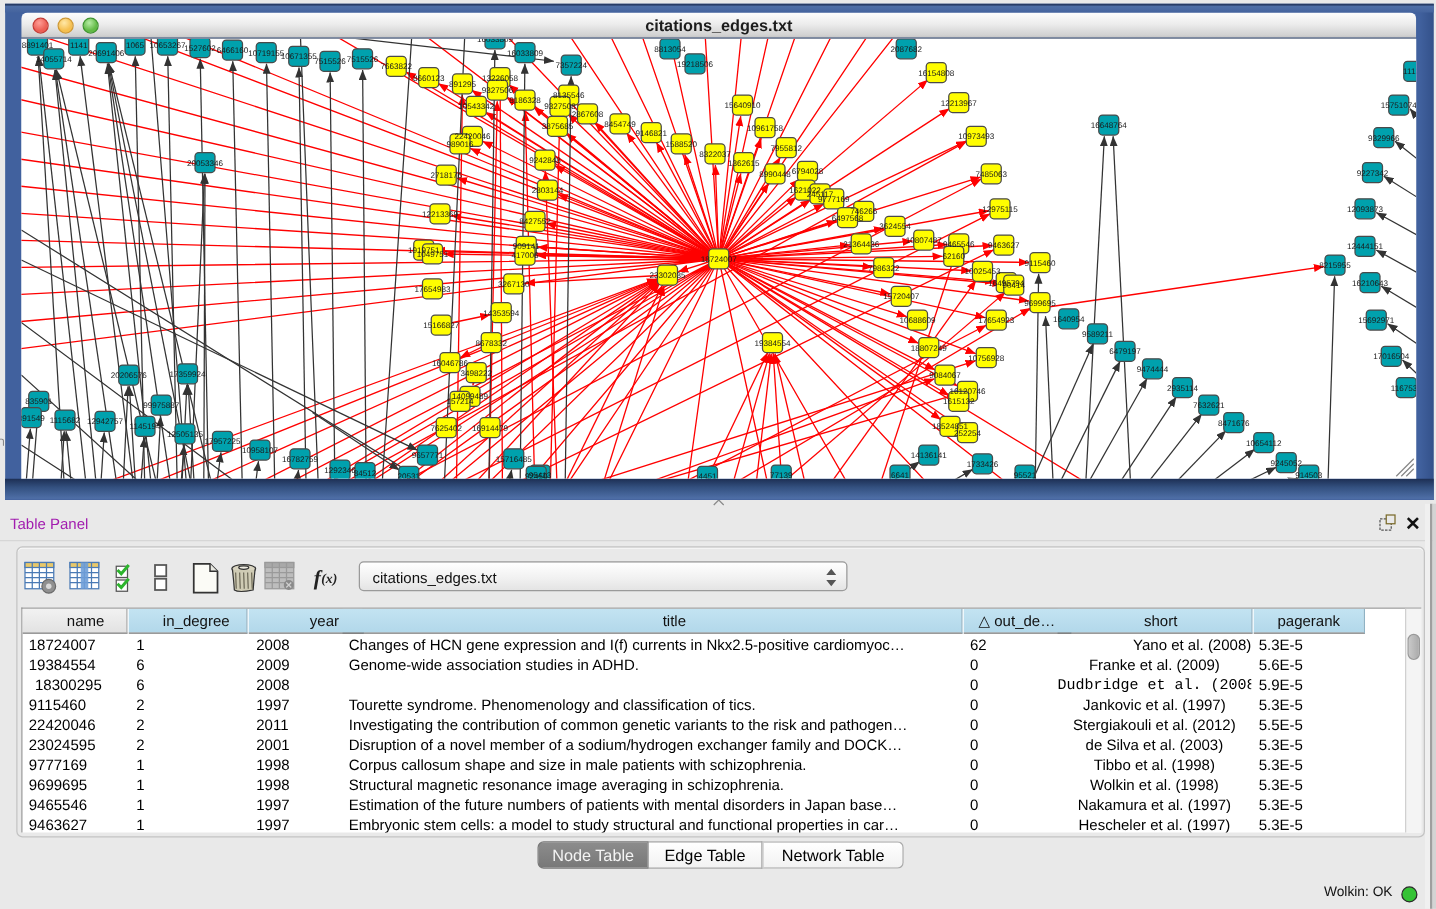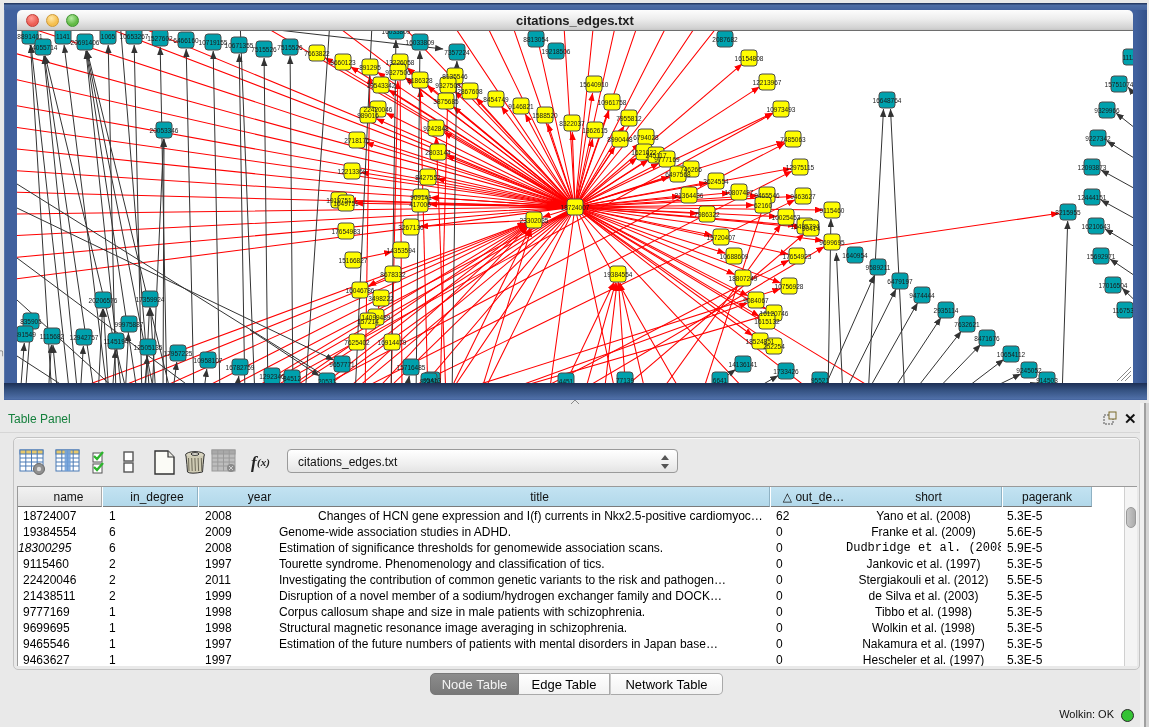--- a/index.html
+++ b/index.html
@@ -9,21 +9,21 @@
 #frame .botband{position:absolute;left:0;bottom:0;width:100%;height:17px;background:linear-gradient(180deg,#1d2f54 0,#33507f 40%,#4e6ea6 92%,#44639e 100%)}
 #titlebar{left:17px;top:10px;width:1116px;height:21px;background:linear-gradient(180deg,#fdfdfd 0,#ededed 45%,#d2d2d2 90%,#c6c6c6 100%);border-bottom:1px solid #6e6e6e;border-radius:5px 5px 0 0}
 #titlebar .ttl{position:absolute;left:0;right:0;top:3px;text-align:center;font-size:13px;font-weight:700;color:#1c1c1c}
 .tl{position:absolute;top:14px;width:13px;height:13px;border-radius:50%}
 #tlr{left:26px;background:radial-gradient(circle at 40% 30%,#ff9d96,#ec5f55 60%);border:1px solid #c33c36}
 #tly{left:46px;background:radial-gradient(circle at 40% 30%,#ffe8a8,#f5bf4f 60%);border:1px solid #cf9935}
 #tlg{left:66px;background:radial-gradient(circle at 40% 30%,#b6eca4,#62ba46 60%);border:1px solid #3f9430}
 #canvas{left:17px;top:31px;width:1116px;height:352px;background:#fff;overflow:hidden}
 
 #tpanel{left:0;top:400px;width:1149px;height:327px;background:#e9e9e9}
-#tphead{left:0;top:5px;width:1149px;height:28px;border-bottom:1px solid #d6d6d6;font-size:12px;color:#15803d}
+#tphead{left:0;top:5px;width:1149px;height:28px;border-bottom:1px solid #d6d6d6;font-size:12px;color:#a21caf}
 #tphead .lbl{position:absolute;left:8px;top:7px}
 #inner{left:13px;top:37px;width:1127px;height:233px;border:1px solid #c3c3c3;border-radius:5px;background:#e9e9e9;box-shadow:inset 0 1px 0 #f8f8f8}
 #ddl{left:287px;top:49px;width:391px;height:24px;background:linear-gradient(180deg,#ffffff,#f0f0f0 60%,#e4e4e4);border:1px solid #9a9a9a;border-radius:4px;font-size:12px;color:#111}
 #ddl span{position:absolute;left:10px;top:5px}
 #table{left:17px;top:86px;width:1120px;height:180px;background:#fff;overflow:hidden;border-left:1px solid #9a9a9a;border-top:1px solid #9a9a9a}
 .th{position:absolute;top:0;height:20px;font-size:12px;color:#111;text-align:center;line-height:20px;border-right:1px solid #8fb2c4;border-bottom:1px solid #7a7a7a;overflow:hidden;white-space:nowrap}
 .thb{background:linear-gradient(180deg,#c3e3f2,#b2d8ea)}
 .thg{background:linear-gradient(180deg,#f2f2f2,#e2e2e2);border-right:1px solid #aaa}
 .trow{position:absolute;left:0;width:1120px;height:16px;font-size:12px;color:#000}
 .tc{position:absolute;top:0;height:16px;line-height:15px;overflow:hidden;white-space:nowrap}
@@ -606,39 +606,38 @@
         <div class="th thb" style="left:181px;width:92px;"><span style="position:relative;left:15px">year</span></div>
         <div class="th thb" style="left:256px;width:496px;"><span style="position:relative;left:18px">title</span></div>
         <div class="th thb" style="left:753px;width:86px;">△ out_de…</div>
         <div class="th thb" style="left:828px;width:156px;"><span style="position:relative;left:5px">short</span></div>
         <div class="th thb" style="left:985px;width:89px;">pagerank</div>
       </div>
     <div class="trow" style="top:22px">
         <span class="tc" style="left:5px;width:78px;">18724007</span>
         <span class="tc" style="left:91px;width:88px;">1</span>
         <span class="tc" style="left:187px;width:67px;">2008</span>
-        <span class="tc" style="left:261px;width:490px;margin-left:39px;">Changes of HCN gene expression and I(f) currents in Nkx2.5-positive cardiomyoc…</span>
+        <span class="tc" style="left:261px;width:490px;">Changes of HCN gene expression and I(f) currents in Nkx2.5-positive cardiomyoc…</span>
         <span class="tc" style="left:758px;width:68px;">62</span>
-        <span class="tc cc" style="left:828px;width:155px;">Yano et al. (2008)</span>
+        <span class="tc cc" style="left:828px;width:155px;text-align:right;">Yano et al. (2008)</span>
         <span class="tc" style="left:989px;width:84px;">5.3E-5</span>
       </div>
       <div class="trow" style="top:38px">
         <span class="tc" style="left:5px;width:78px;">19384554</span>
         <span class="tc" style="left:91px;width:88px;">6</span>
         <span class="tc" style="left:187px;width:67px;">2009</span>
         <span class="tc" style="left:261px;width:490px;">Genome-wide association studies in ADHD.</span>
         <span class="tc" style="left:758px;width:68px;">0</span>
         <span class="tc cc" style="left:828px;width:155px;">Franke et al. (2009)</span>
         <span class="tc" style="left:989px;width:84px;">5.6E-5</span>
       </div>
       <div class="trow" style="top:54px">
-        <span class="tc" style="left:0;width:78px;font-style:italic;">18300295</span>
+        <span class="tc" style="left:10px;width:78px;">18300295</span>
         <span class="tc" style="left:91px;width:88px;">6</span>
         <span class="tc" style="left:187px;width:67px;">2008</span>
-        <span class="tc" style="left:261px;width:490px;">Estimation of significance thresholds for genomewide association scans.</span>
         <span class="tc" style="left:758px;width:68px;">0</span>
         <span class="tc cc" style="left:828px;width:155px;font-family:Liberation Mono, monospace;">Dudbridge et al. (2008)</span>
         <span class="tc" style="left:989px;width:84px;">5.9E-5</span>
       </div>
       <div class="trow" style="top:70px">
         <span class="tc" style="left:5px;width:78px;">9115460</span>
         <span class="tc" style="left:91px;width:88px;">2</span>
         <span class="tc" style="left:187px;width:67px;">1997</span>
         <span class="tc" style="left:261px;width:490px;">Tourette syndrome. Phenomenology and classification of tics.</span>
         <span class="tc" style="left:758px;width:68px;">0</span>
@@ -648,23 +647,23 @@
       <div class="trow" style="top:86px">
         <span class="tc" style="left:5px;width:78px;">22420046</span>
         <span class="tc" style="left:91px;width:88px;">2</span>
         <span class="tc" style="left:187px;width:67px;">2011</span>
         <span class="tc" style="left:261px;width:490px;">Investigating the contribution of common genetic variants to the risk and pathogen…</span>
         <span class="tc" style="left:758px;width:68px;">0</span>
         <span class="tc cc" style="left:828px;width:155px;">Stergiakouli et al. (2012)</span>
         <span class="tc" style="left:989px;width:84px;">5.5E-5</span>
       </div>
       <div class="trow" style="top:102px">
-        <span class="tc" style="left:5px;width:78px;">21438511</span>
+        <span class="tc" style="left:5px;width:78px;">23024595</span>
         <span class="tc" style="left:91px;width:88px;">2</span>
-        <span class="tc" style="left:187px;width:67px;">1999</span>
+        <span class="tc" style="left:187px;width:67px;">2001</span>
         <span class="tc" style="left:261px;width:490px;">Disruption of a novel member of a sodium/hydrogen exchanger family and DOCK…</span>
         <span class="tc" style="left:758px;width:68px;">0</span>
         <span class="tc cc" style="left:828px;width:155px;">de Silva et al. (2003)</span>
         <span class="tc" style="left:989px;width:84px;">5.3E-5</span>
       </div>
       <div class="trow" style="top:118px">
         <span class="tc" style="left:5px;width:78px;">9777169</span>
         <span class="tc" style="left:91px;width:88px;">1</span>
         <span class="tc" style="left:187px;width:67px;">1998</span>
         <span class="tc" style="left:261px;width:490px;">Corpus callosum shape and size in male patients with schizophrenia.</span>
@@ -687,20 +686,21 @@
         <span class="tc" style="left:187px;width:67px;">1997</span>
         <span class="tc" style="left:261px;width:490px;">Estimation of the future numbers of patients with mental disorders in Japan base…</span>
         <span class="tc" style="left:758px;width:68px;">0</span>
         <span class="tc cc" style="left:828px;width:155px;">Nakamura et al. (1997)</span>
         <span class="tc" style="left:989px;width:84px;">5.3E-5</span>
       </div>
       <div class="trow" style="top:166px">
         <span class="tc" style="left:5px;width:78px;">9463627</span>
         <span class="tc" style="left:91px;width:88px;">1</span>
         <span class="tc" style="left:187px;width:67px;">1997</span>
+        <span class="tc" style="left:261px;width:490px;">Embryonic stem cells: a model to study structural and functional properties in car…</span>
         <span class="tc" style="left:758px;width:68px;">0</span>
         <span class="tc cc" style="left:828px;width:155px;">Hescheler et al. (1997)</span>
         <span class="tc" style="left:989px;width:84px;">5.3E-5</span>
       </div>
   </div>
   <div id="vsb" class="abs">
       <div class="thumb"></div>
     </div>
   <div id="tabs" class="abs">
      <div id="tab1" class="tab">Node Table</div>

